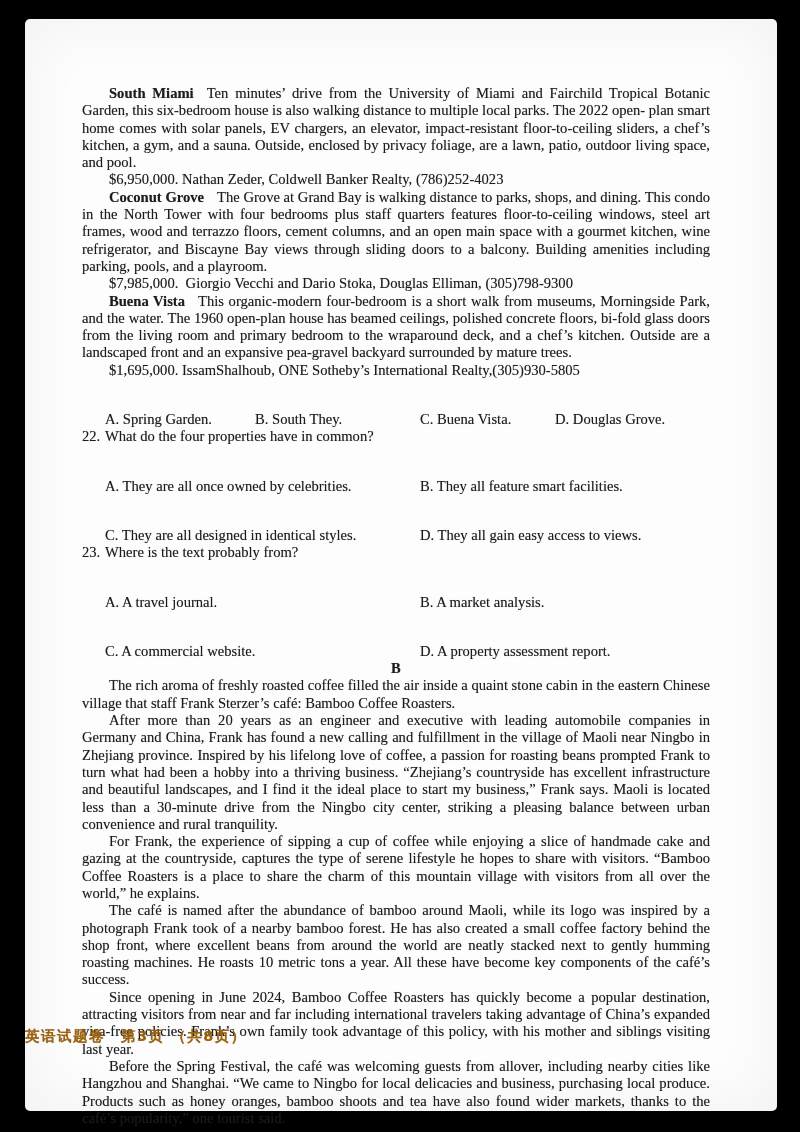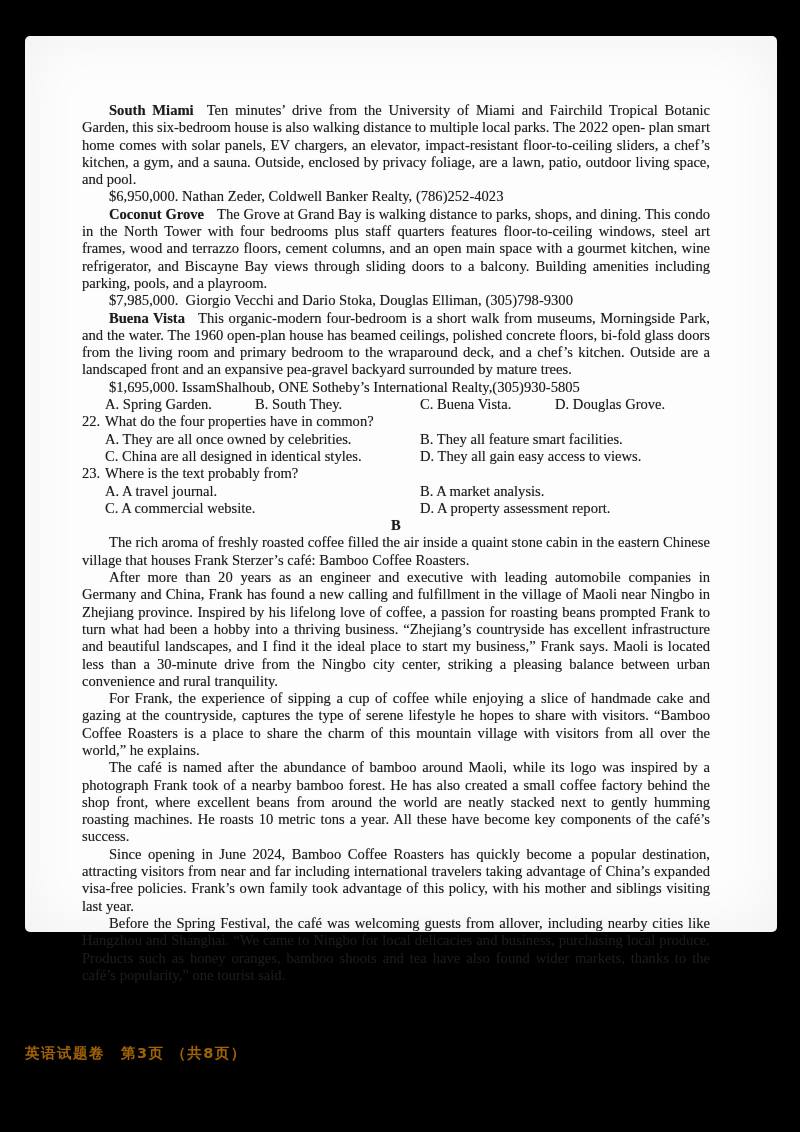--- a/index.html
+++ b/index.html
@@ -10,22 +10,22 @@
     overflow: hidden;
     font-family: "Liberation Serif", serif;
   }
   .photo-frame {
     position: absolute; left: 0; top: 0;
     width: 800px; height: 1132px;
     background: #000;
   }
   .page {
     position: absolute;
-    left: 25px; top: 36px;
-    width: 752px; height: 896px;
+    left: 25px; top: 19px;
+    width: 752px; height: 1092px;
     background: #fdfdfd;
     border-radius: 5px;
     box-shadow: inset 0 0 60px rgba(0,0,0,0.05);
   }
   .content {
     position: absolute;
     left: 57px; top: 66px;
     width: 628px;
     color: #1c1c1c;
     font-size: 14.6px;
@@ -36,21 +36,21 @@
   .listing-para, .body-para {
     text-align: justify;
     text-indent: 27px;
   }
   .listing-name { font-weight: bold; }
   .name-gap { display: inline-block; width: 13px; }
   .price-line { text-indent: 27px; }
   .qline { }
   .qnum { display: inline-block; min-width: 23px; }
   .opt-row { padding-left: 23px; }
-  .opt-row .opt { display: inline-block; vertical-align: top; }
+  .opt-row .opt { display: inline-block; vertical-align: top; margin-top: 32px; }
   .row-4col .opt-a { width: 150px; }
   .row-4col .opt-b { width: 165px; }
   .row-4col .opt-c { width: 135px; }
   .row-2col .opt-left { width: 315px; }
   .section-heading {
     text-align: center;
     font-weight: bold;
     letter-spacing: 0.5px;
   }
   .footer {
@@ -83,33 +83,33 @@
 
       <div class="opt-row row-4col">
         <span class="opt opt-a">A. Spring Garden.</span><span class="opt opt-b">B. South They.</span><span class="opt opt-c">C. Buena Vista.</span><span class="opt">D. Douglas Grove.</span>
       </div>
 
       <div class="qline"><span class="qnum">22.</span><span>What do the four properties have in common?</span></div>
       <div class="opt-row row-2col">
         <span class="opt opt-left">A. They are all once owned by celebrities.</span><span class="opt">B. They all feature smart facilities.</span>
       </div>
       <div class="opt-row row-2col">
-        <span class="opt opt-left">C. China are all designed in identical styles.</span><span class="opt">D. They all gain easy access to views.</span>
+        <span class="opt opt-left">C. They are all designed in identical styles.</span><span class="opt">D. They all gain easy access to views.</span>
       </div>
 
       <div class="qline"><span class="qnum">23.</span><span>Where is the text probably from?</span></div>
       <div class="opt-row row-2col">
         <span class="opt opt-left">A. A travel journal.</span><span class="opt">B. A market analysis.</span>
       </div>
       <div class="opt-row row-2col">
         <span class="opt opt-left">C. A commercial website.</span><span class="opt">D. A property assessment report.</span>
       </div>
 
       <div class="section-heading">B</div>
-      <p class="body-para">The rich aroma of freshly roasted coffee filled the air inside a quaint stone cabin in the eastern Chinese village that houses Frank Sterzer’s café: Bamboo Coffee Roasters.</p>
+      <p class="body-para">The rich aroma of freshly roasted coffee filled the air inside a quaint stone cabin in the eastern Chinese village that staff Frank Sterzer’s café: Bamboo Coffee Roasters.</p>
       <p class="body-para">After more than 20 years as an engineer and executive with leading automobile companies in Germany and China, Frank has found a new calling and fulfillment in the village of Maoli near Ningbo in Zhejiang province. Inspired by his lifelong love of coffee, a passion for roasting beans prompted Frank to turn what had been a hobby into a thriving business. “Zhejiang’s countryside has excellent infrastructure and beautiful landscapes, and I find it the ideal place to start my business,” Frank says. Maoli is located less than a 30-minute drive from the Ningbo city center, striking a pleasing balance between urban convenience and rural tranquility.</p>
       <p class="body-para">For Frank, the experience of sipping a cup of coffee while enjoying a slice of handmade cake and gazing at the countryside, captures the type of serene lifestyle he hopes to share with visitors. “Bamboo Coffee Roasters is a place to share the charm of this mountain village with visitors from all over the world,” he explains.</p>
       <p class="body-para">The café is named after the abundance of bamboo around Maoli, while its logo was inspired by a photograph Frank took of a nearby bamboo forest. He has also created a small coffee factory behind the shop front, where excellent beans from around the world are neatly stacked next to gently humming roasting machines. He roasts 10 metric tons a year. All these have become key components of the café’s success.</p>
       <p class="body-para">Since opening in June 2024, Bamboo Coffee Roasters has quickly become a popular destination, attracting visitors from near and far including international travelers taking advantage of China’s expanded visa-free policies. Frank’s own family took advantage of this policy, with his mother and siblings visiting last year.</p>
       <p class="body-para">Before the Spring Festival, the café was welcoming guests from allover, including nearby cities like Hangzhou and Shanghai. “We came to Ningbo for local delicacies and business, purchasing local produce. Products such as honey oranges, bamboo shoots and tea have also found wider markets, thanks to the café’s popularity,” one tourist said.</p>
 
     </div>
 
     <div class="footer">英语试题卷　第3页 （共8页）</div>
   </div>

